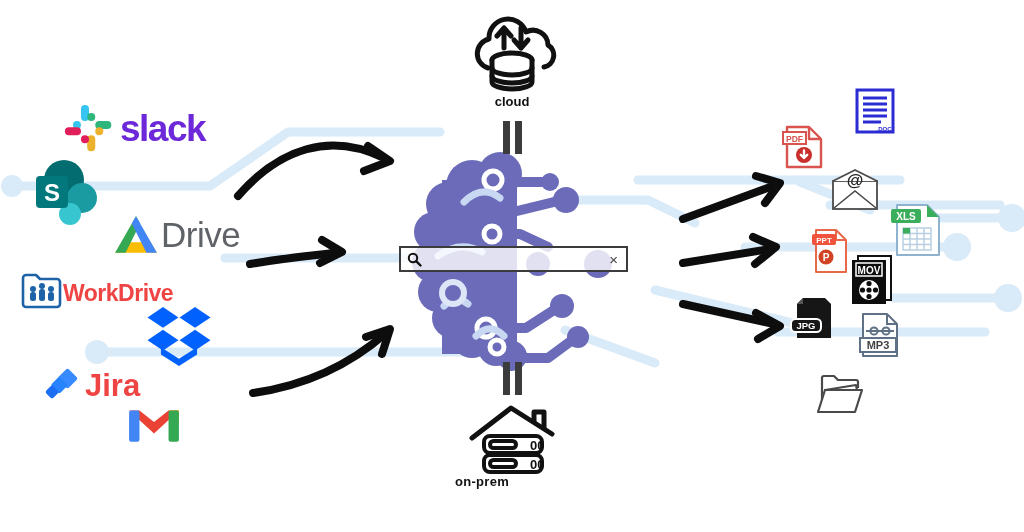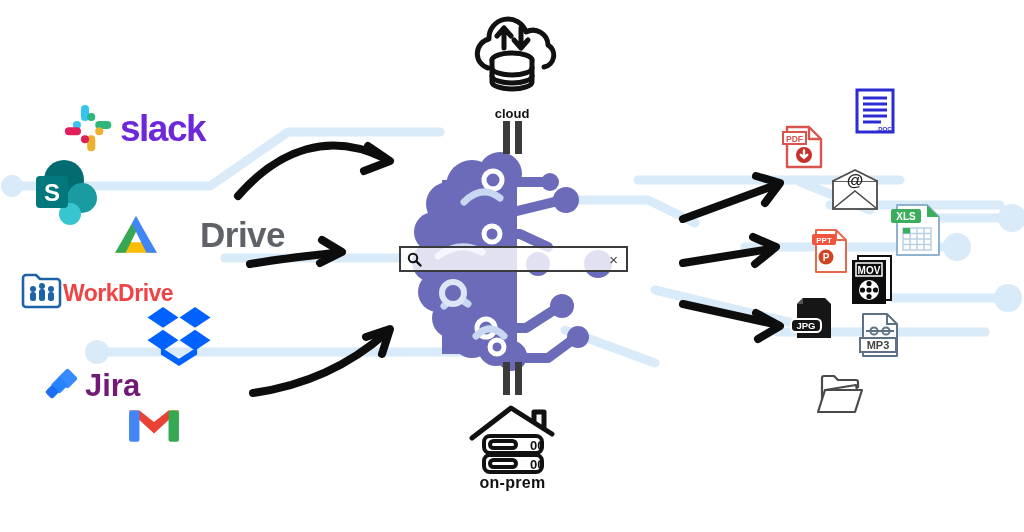--- a/index.html
+++ b/index.html
@@ -2,25 +2,25 @@
 <html><head>
 <meta charset="utf-8">
 <style>
   html,body{margin:0;padding:0;background:#fff;}
   body{font-family:"Liberation Sans","DejaVu Sans",sans-serif;}
   #canvas{position:relative;width:1024px;height:532px;background:#fff;overflow:hidden;}
   .abs{position:absolute;}
   svg{display:block;}
   
   .wm-slack{font-size:37px;font-weight:bold;color:#6d28d9;letter-spacing:-1.5px;line-height:50px;}
-  .wm-drive{font-size:35px;font-weight:700;color:#5f6368;line-height:44px;letter-spacing:-0.5px;margin-left:39px;}
+  .wm-drive{font-size:35px;font-weight:400;color:#5f6368;line-height:44px;letter-spacing:-0.5px;}
   .wm-workdrive{font-size:23px;font-weight:bold;color:#ef4444;line-height:40px;letter-spacing:-0.5px;}
-  .wm-jira{font-size:31px;font-weight:600;color:#701a75;line-height:40px;}
-  .hub-label{font-size:13px;font-weight:bold;color:#111;text-align:center;margin-top:12px;}
-  .hub-label-lg{font-size:16px;font-weight:bold;color:#111;text-align:center;letter-spacing:0.3px;}
+  .wm-jira{font-size:31px;font-weight:600;color:#ef4444;line-height:40px;}
+  .hub-label{font-size:13px;font-weight:bold;color:#111;text-align:center;}
+  .hub-label-lg{font-size:13px;font-weight:bold;color:#111;letter-spacing:0.3px;}
   
   .conn{display:flex;gap:5px;}
   .conn div{width:7px;height:33px;background:#3b3b3b;}
   
   #searchbar{left:399px;top:246px;width:229px;height:26px;z-index:6;
     background:rgba(255,255,255,0.8);border:2px solid #3b3b3b;
     display:flex;align-items:center;box-sizing:border-box;padding:0 6px;}
   #searchbar input{flex:1;border:none;outline:none;background:transparent;font-size:12px;min-width:0;}
   #search-clear{color:#444;font-size:15px;line-height:15px;cursor:pointer;padding:0 2px;}
   .z1{z-index:1}.z2{z-index:2}.z3{z-index:3}

